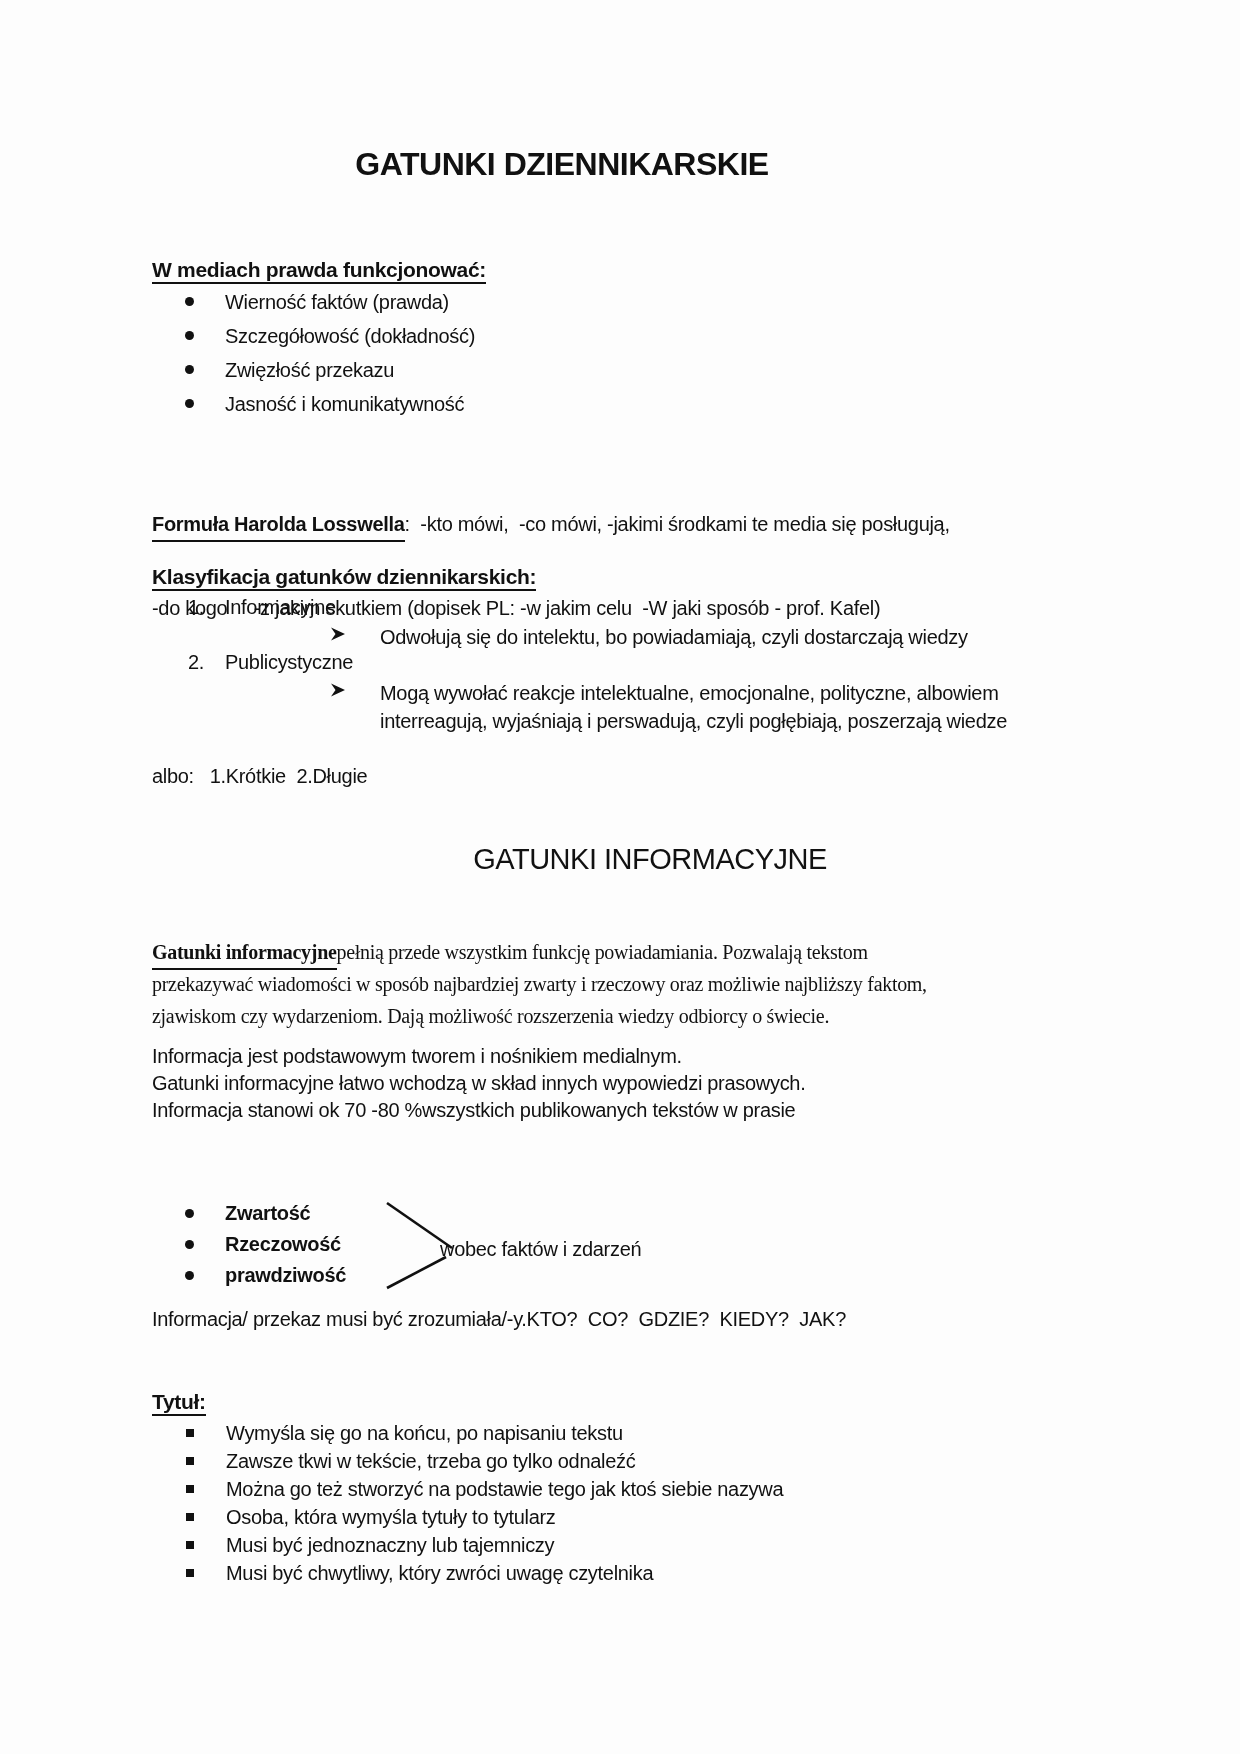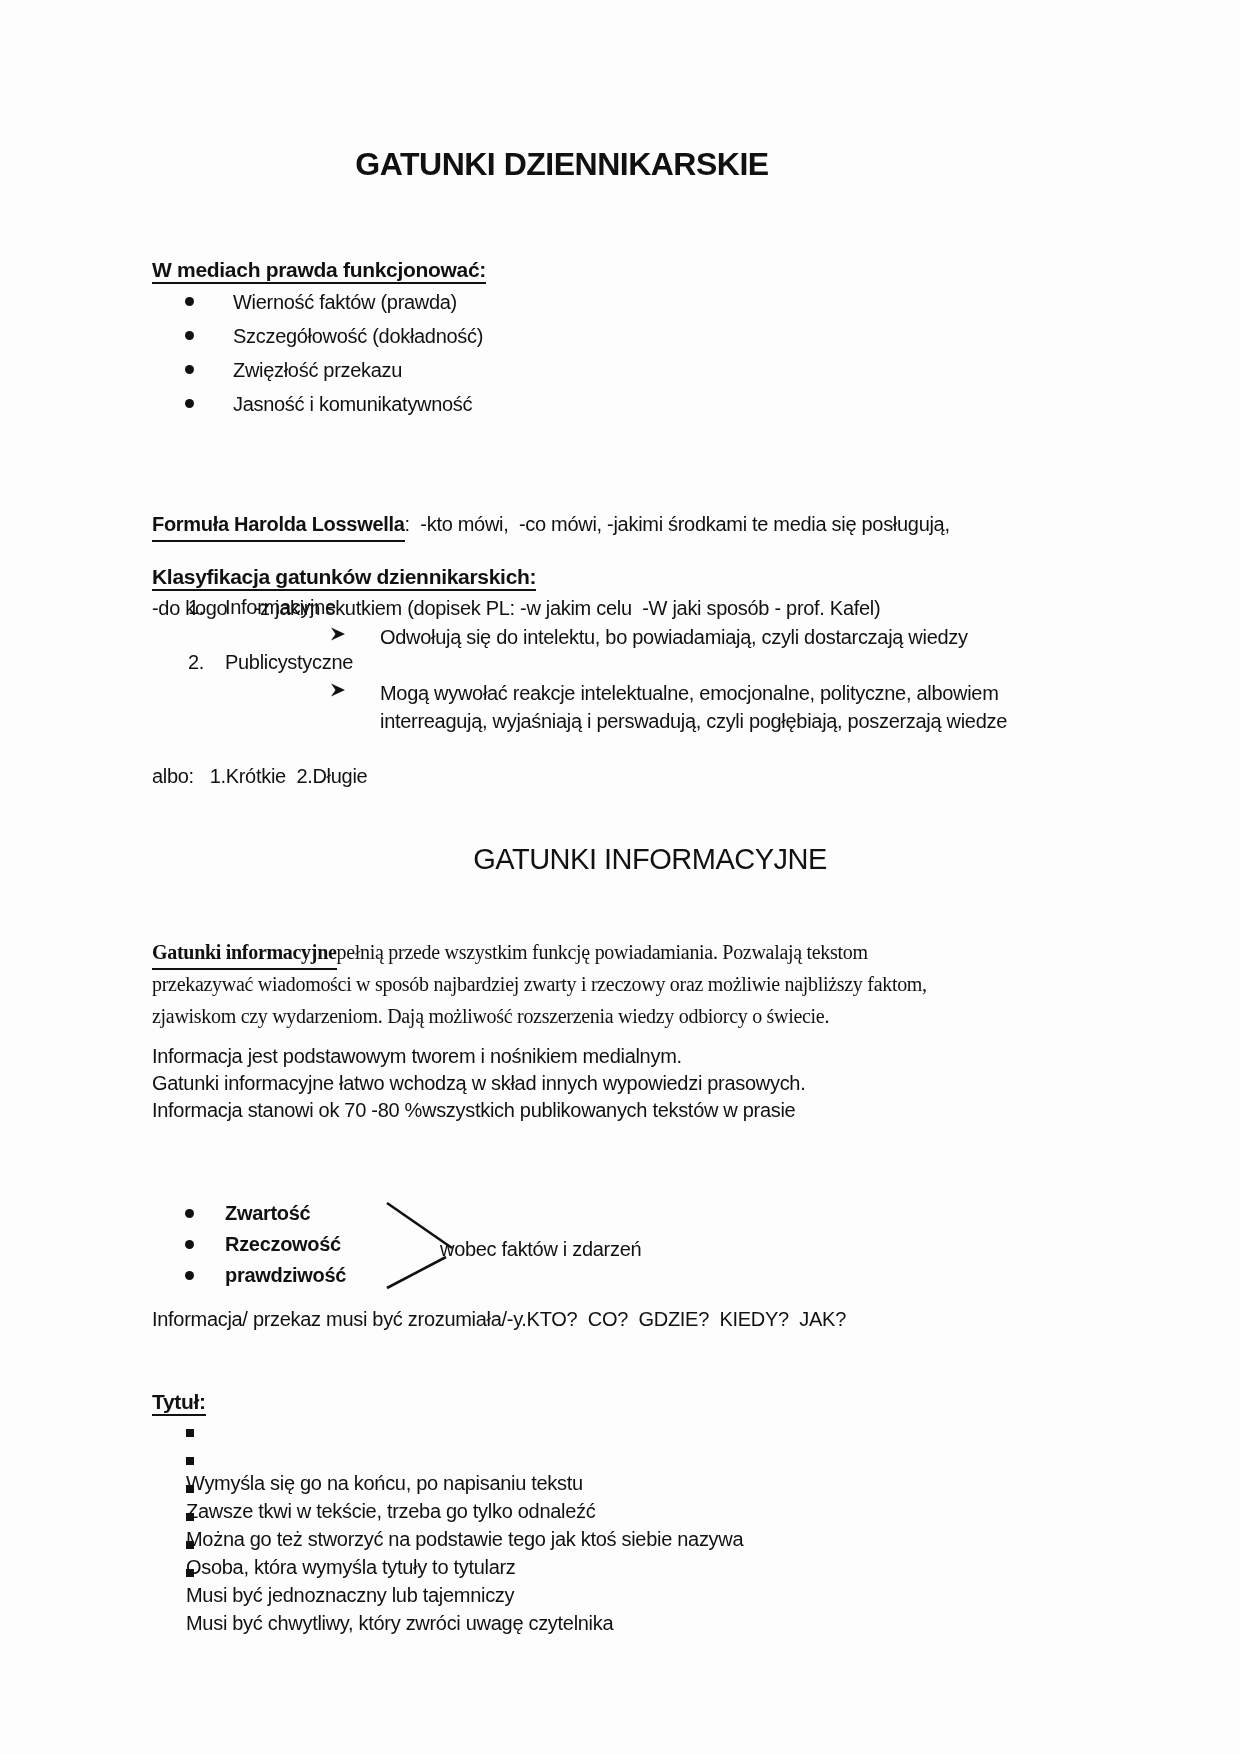--- a/index.html
+++ b/index.html
@@ -39,39 +39,39 @@
     background:#111;flex:0 0 9px;
   }
   .sq{
     width:8px;height:8px;
     background:#111;flex:0 0 8px;
   }
   .bullet-cell{width:40px;flex:0 0 40px;display:flex;}
   .num-cell{width:37px;flex:0 0 37px;font-size:20px;}
   .arrow-cell{width:31px;flex:0 0 31px;padding-top:3px;}
 
-  .list-media .row{height:34px;gap:8px;}
+  .list-media .row{height:34px;}
   .list-media .bullet-cell{padding-top:12px;}
   .list-media .txt{font-size:20px;line-height:34px;}
 
   .formula-block{line-height:28px;font-size:20px;width:950px;}
 
   .klas-label{font-size:20px;}
   .sub-text{font-size:20px;line-height:28px;margin-left:19px;}
 
   .para1{line-height:32px;font-size:20px;font-family:Liberation Serif, serif;}
   .para2{line-height:27px;font-size:20px;}
 
   .list-qual .row{height:31px;}
   .list-qual .bullet-cell{padding-top:11px;}
   .list-qual .txt{font-size:20px;font-weight:700;line-height:31px;}
 
   .wobec{font-size:20px;}
 
-  .list-tytul .row{height:28px;flex-direction:column;}
+  .list-tytul .row{height:28px;}
   .list-tytul .bullet-cell{padding-top:10px;}
   .list-tytul .txt{font-size:20px;line-height:28px;}
 
   svg.brace-lines{position:absolute;left:0;top:0;pointer-events:none;}
 </style>
 </head>
 <body>
 
 <div class="abs doc-title">GATUNKI DZIENNIKARSKIE</div>
 

